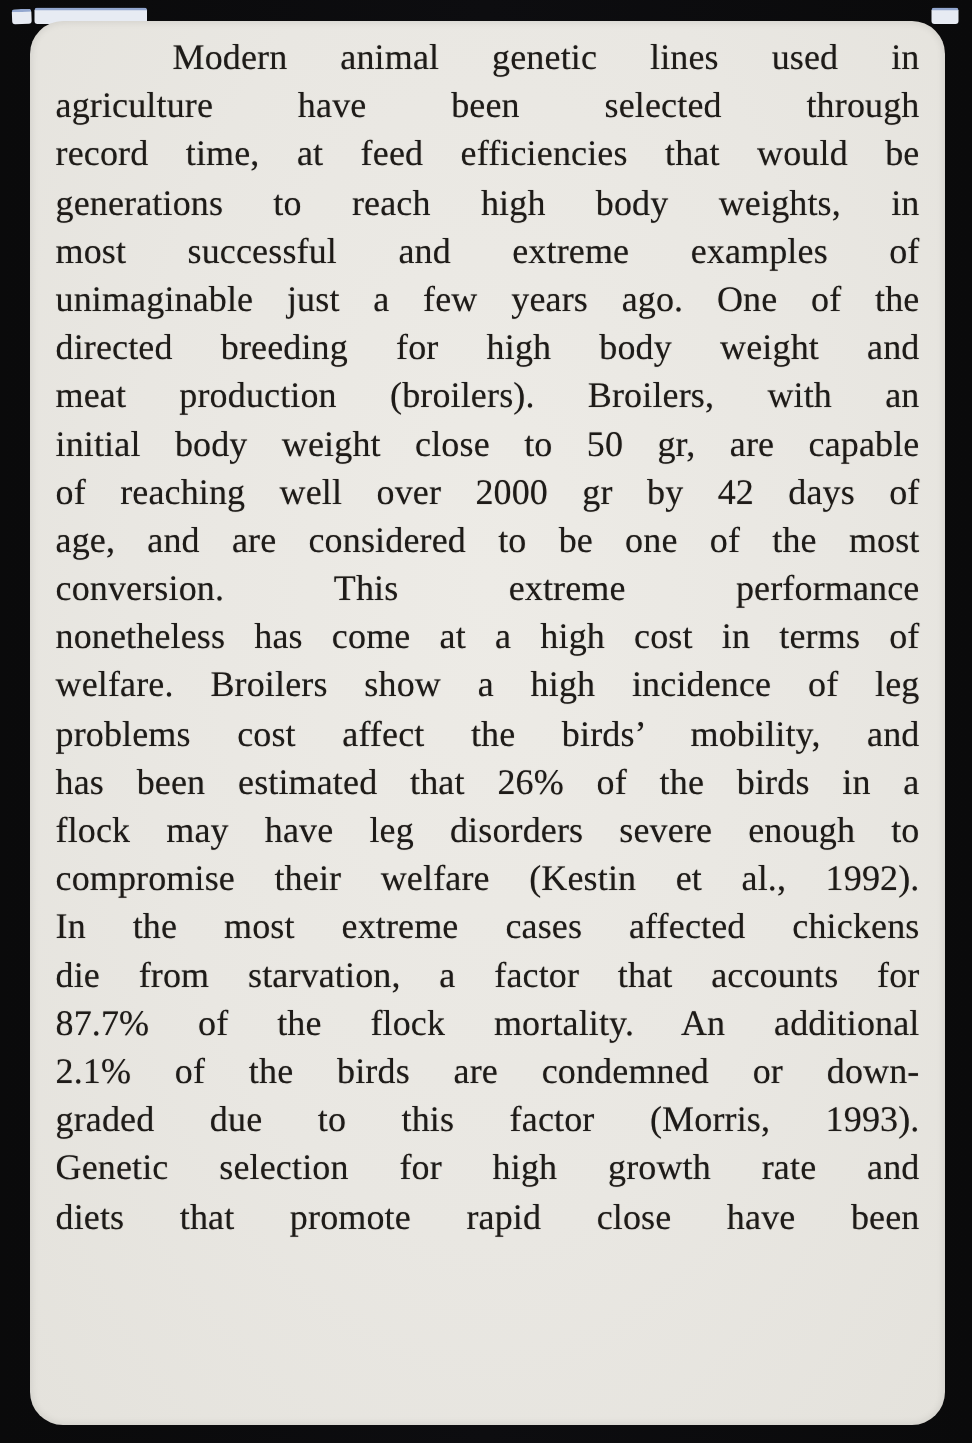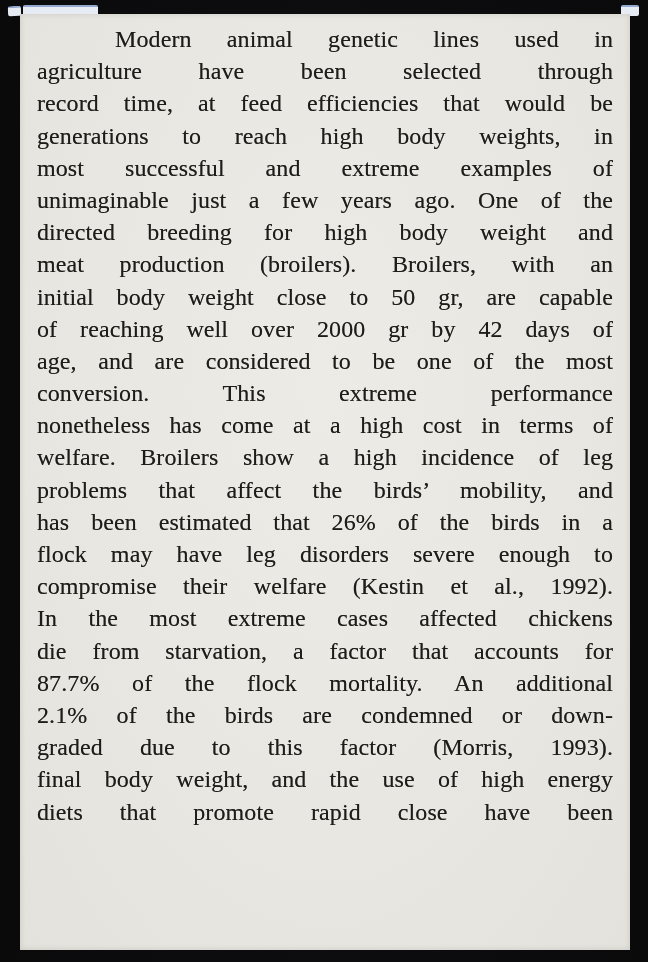--- a/index.html
+++ b/index.html
@@ -23,20 +23,21 @@
   }
   .paper {
     position: absolute;
     left: 20px;
     top: 14px;
     width: 610px;
     height: 936px;
     background:
       radial-gradient(ellipse at 50% 40%, #edebe6 0%, #e9e7e2 55%, #e4e2dc 100%);
     box-shadow: inset 0 0 6px rgba(0,0,0,0.12);
+    border-radius: 22px;
   }
   .text-block {
     position: absolute;
     left: 17px;
     right: 17px;
     top: 9px;
     color: #1e1b18;
     font-size: 24px;
     line-height: 32.2px;
     letter-spacing: 0.1px;
@@ -82,26 +83,26 @@
       <div class="line">most successful and extreme examples of</div>
       <div class="line">unimaginable just a few years ago. One of the</div>
       <div class="line">directed breeding for high body weight and</div>
       <div class="line">meat production (broilers). Broilers, with an</div>
       <div class="line">initial body weight close to 50 gr, are capable</div>
       <div class="line">of reaching well over 2000 gr by 42 days of</div>
       <div class="line">age, and are considered to be one of the most</div>
       <div class="line">conversion. This extreme performance</div>
       <div class="line">nonetheless has come at a high cost in terms of</div>
       <div class="line">welfare. Broilers show a high incidence of leg</div>
-      <div class="line">problems that affect the birds’ mobility, and</div>
+      <div class="line">problems cost affect the birds’ mobility, and</div>
       <div class="line">has been estimated that 26% of the birds in a</div>
       <div class="line">flock may have leg disorders severe enough to</div>
       <div class="line">compromise their welfare (Kestin et al., 1992).</div>
       <div class="line">In the most extreme cases affected chickens</div>
       <div class="line">die from starvation, a factor that accounts for</div>
       <div class="line">87.7% of the flock mortality. An additional</div>
       <div class="line">2.1% of the birds are condemned or down-</div>
       <div class="line">graded due to this factor (Morris, 1993).</div>
-      <div class="line">final body weight, and the use of high energy</div>
+      <div class="line">Genetic selection for high growth rate and</div>
       <div class="line">diets that promote rapid close have been</div>
     </div>
   </div>
 </div>
 
 </body></html>

